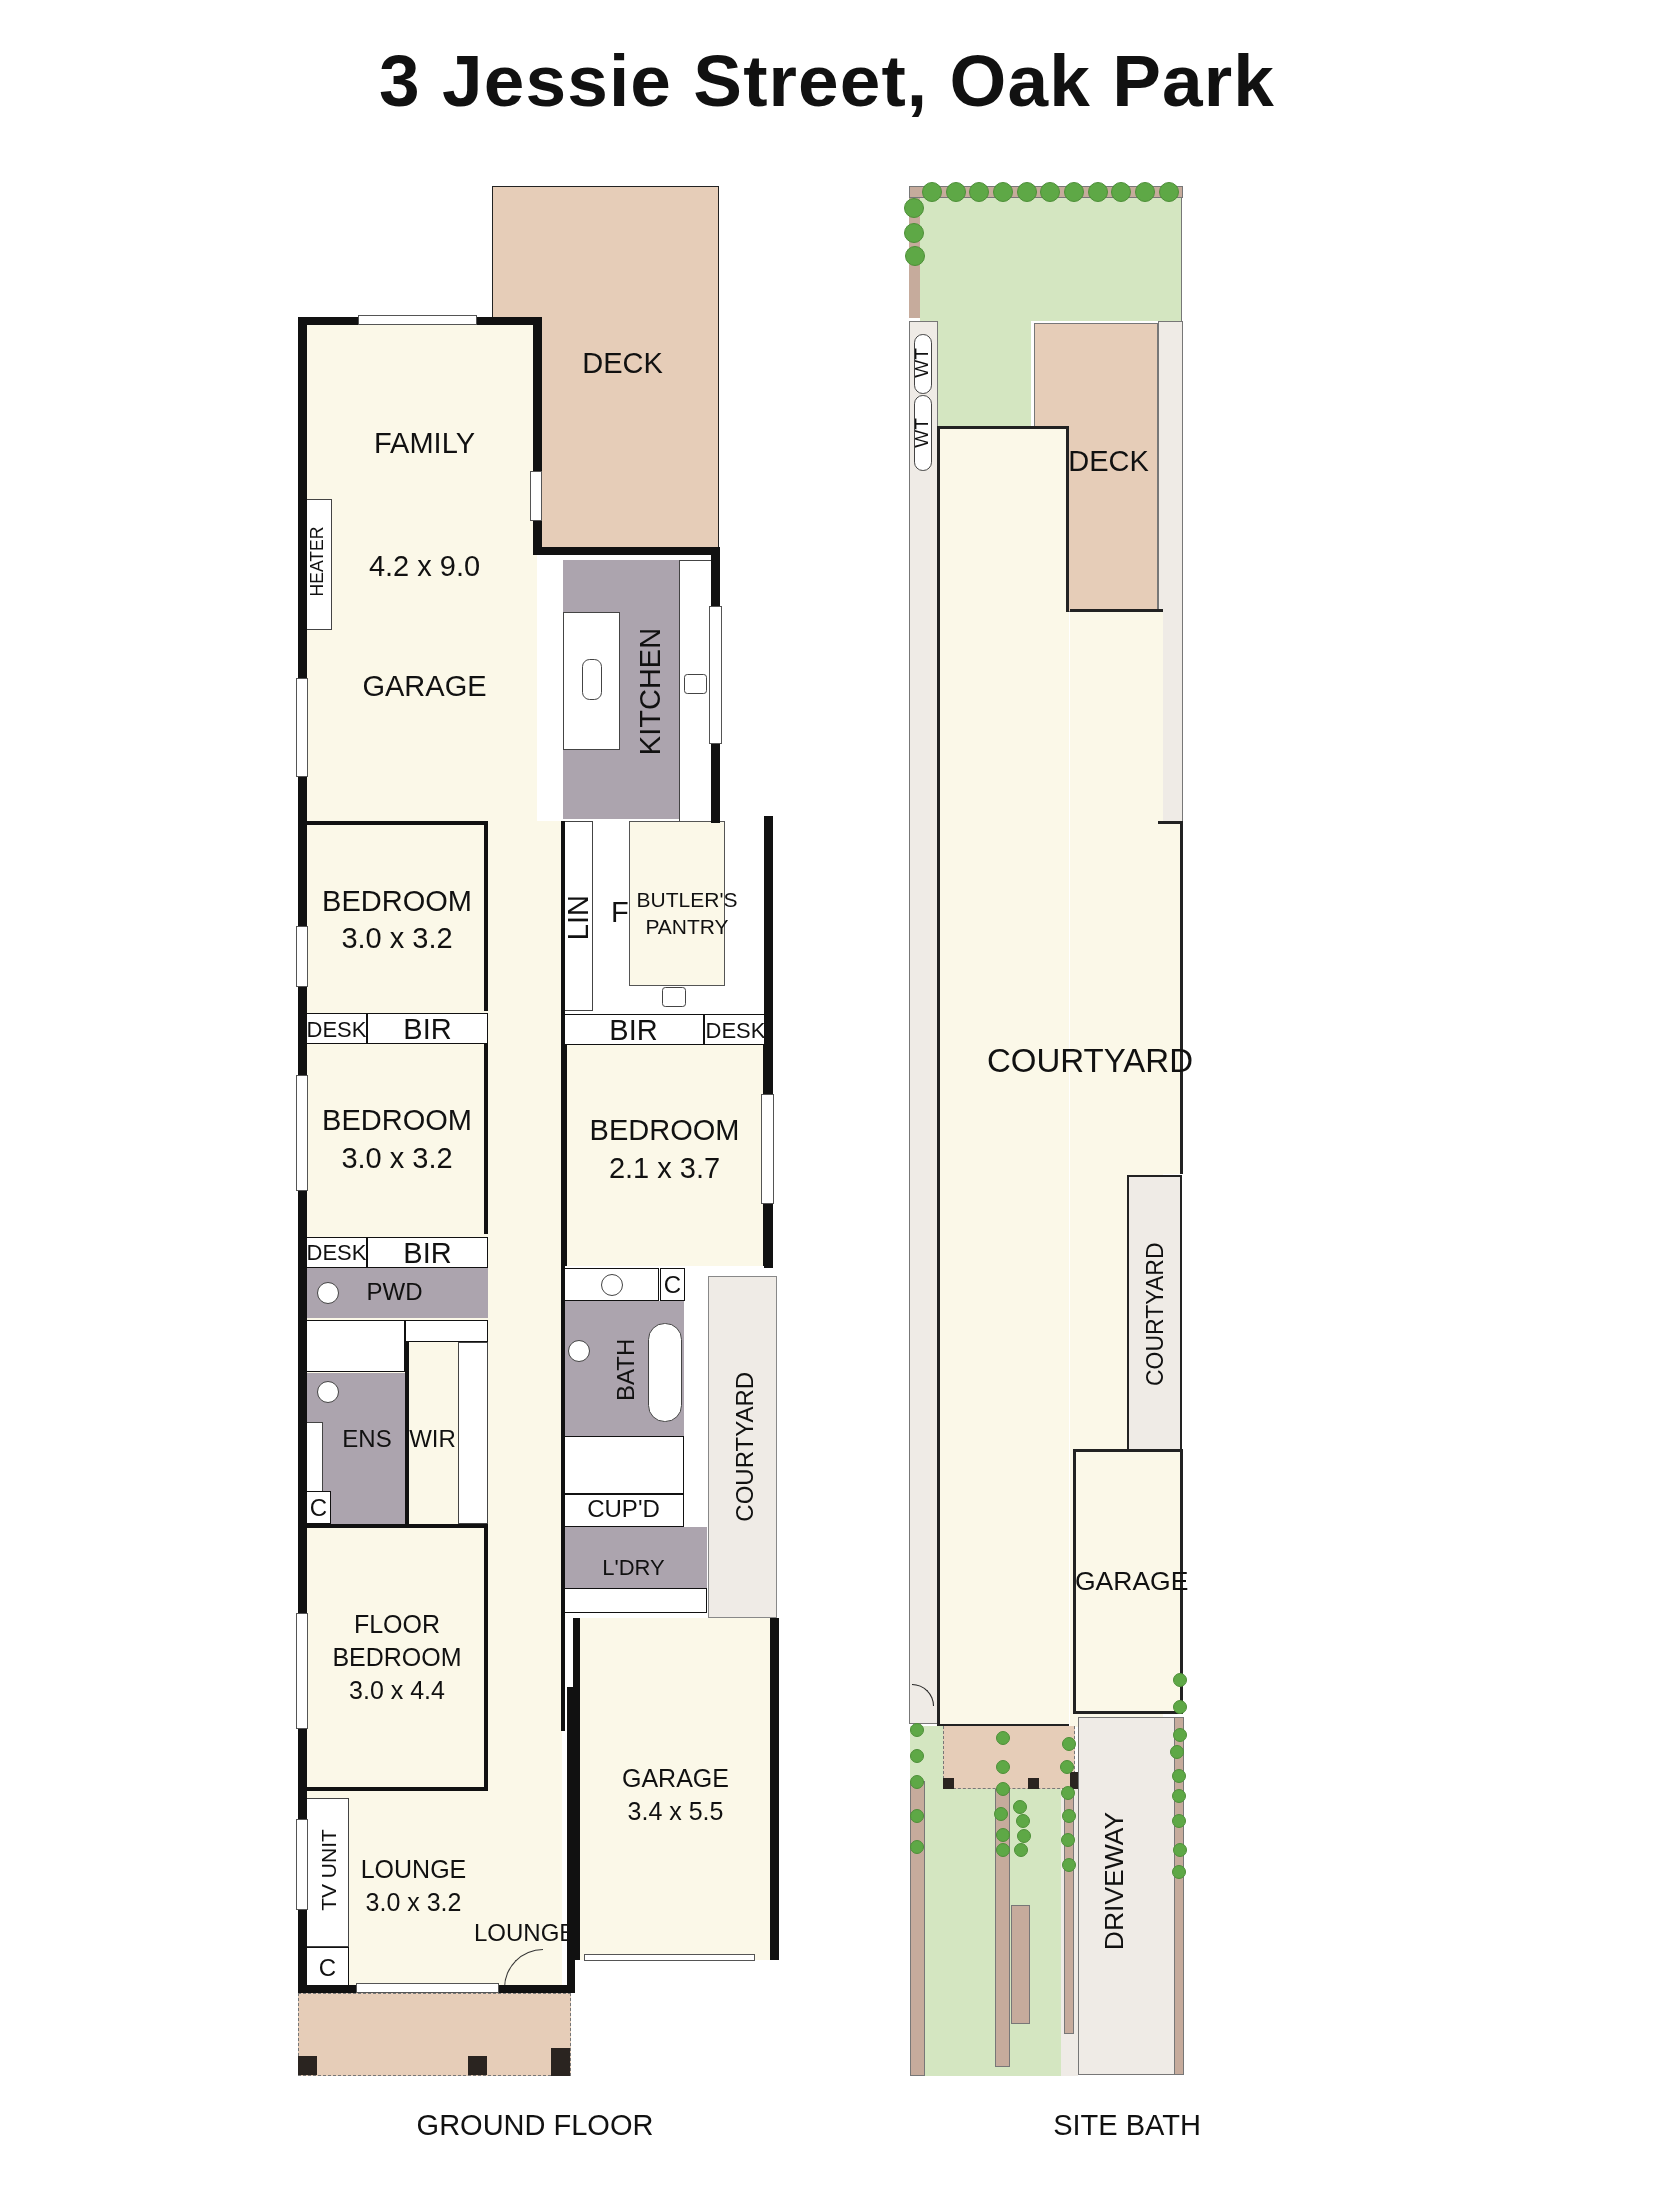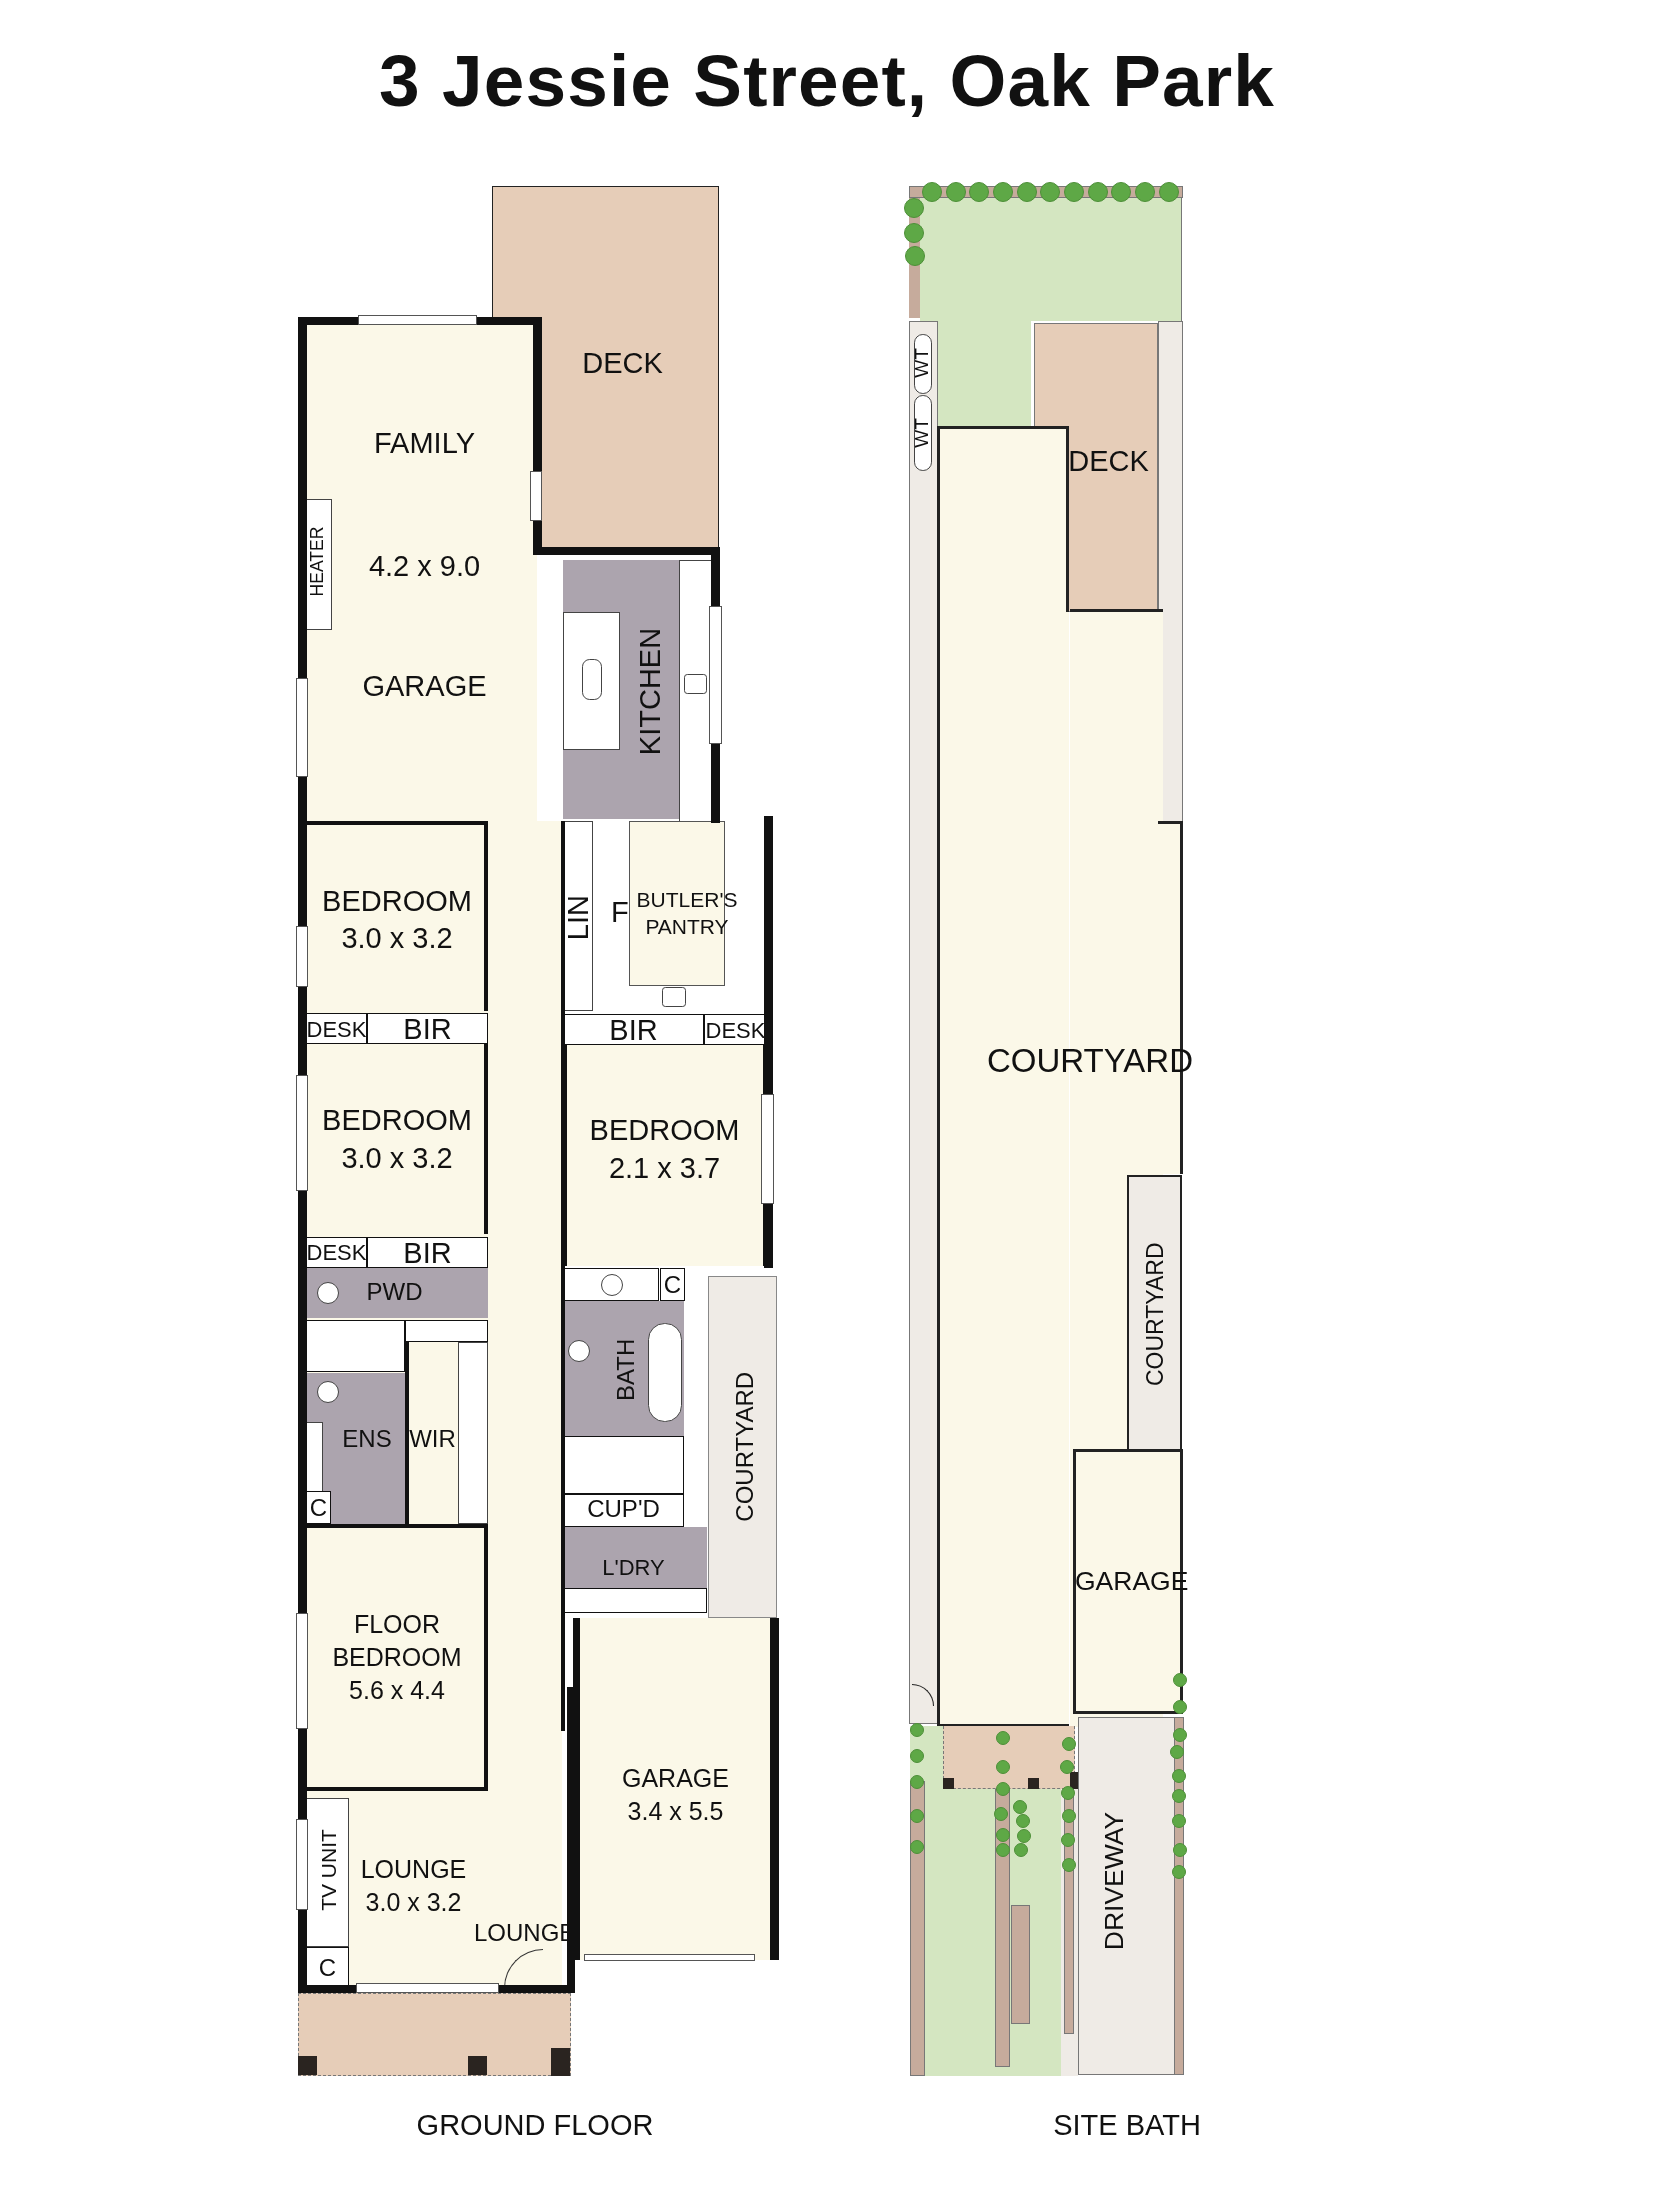--- a/index.html
+++ b/index.html
@@ -99,21 +99,21 @@
   <div class="abs white" style="left:306px;top:1491px;width:25px;height:33px;border:1.7px solid #111;"></div>
   <div class="abs lbl-sm" style="left:306px;top:1494px;width:25px;font-size:24px;">C</div>
   <div class="abs lbl" style="left:331px;top:1425px;width:72px;font-size:24px;">ENS</div>
   <div class="abs room" style="left:405px;top:1342px;width:83px;height:182px;border-left:4.4px solid #111;"></div>
   <div class="abs white" style="left:458px;top:1342px;width:30px;height:182px;border:1.1px solid #444;"></div>
   <div class="abs lbl" style="left:405px;top:1425px;width:55px;font-size:24px;">WIR</div>
 
   <div class="abs room" style="left:306px;top:1524px;width:182px;height:267px;border-top:4.4px solid #111;border-right:4.4px solid #111;border-bottom:4.4px solid #111;"></div>
   <div class="abs lbl" style="left:309px;top:1610px;width:176px;font-size:25px;">FLOOR</div>
   <div class="abs lbl" style="left:309px;top:1643px;width:176px;font-size:25px;">BEDROOM</div>
-  <div class="abs lbl" style="left:309px;top:1676px;width:176px;font-size:25px;">5.6 x 4.4</div>
+  <div class="abs lbl" style="left:309px;top:1676px;width:176px;font-size:25px;">3.0 x 4.4</div>
 
   <div class="abs white" style="left:563px;top:1268px;width:96px;height:33px;border:1.7px solid #111;"></div>
   <div class="abs fixture" style="left:601px;top:1274px;width:22px;height:22px;"></div>
   <div class="abs white" style="left:660px;top:1268px;width:25px;height:33px;border:1.7px solid #111;"></div>
   <div class="abs lbl-sm" style="left:660px;top:1271px;width:25px;font-size:24px;">C</div>
   <div class="abs wet" style="left:563px;top:1301px;width:121px;height:135px;"></div>
   <div class="abs fixture" style="left:568px;top:1340px;width:22px;height:22px;"></div>
   <div class="abs" style="left:648px;top:1323px;width:34px;height:99px;border:1.7px solid #444;border-radius:16.5px;background:#fff;"></div>
   <div class="abs lbl vert" style="left:593px;top:1356px;width:66px;font-size:24px;">BATH</div>
   <div class="abs white" style="left:563px;top:1436px;width:121px;height:58px;border:1.7px solid #111;"></div>

